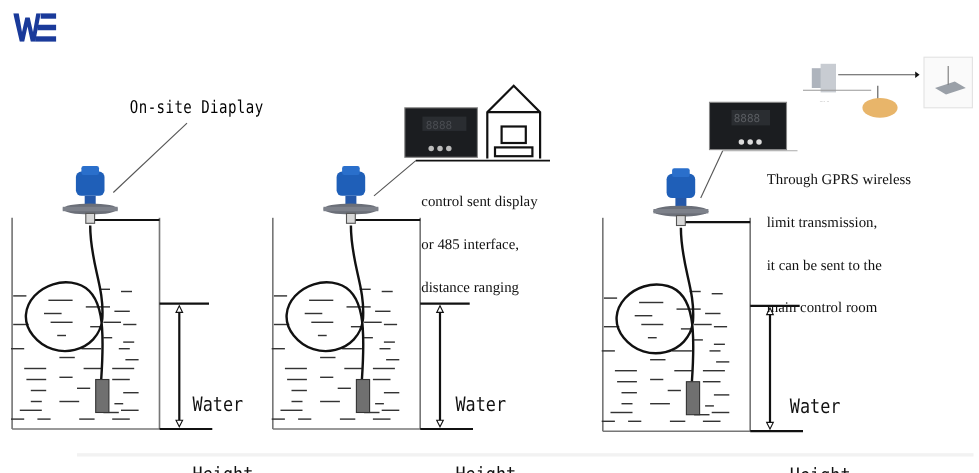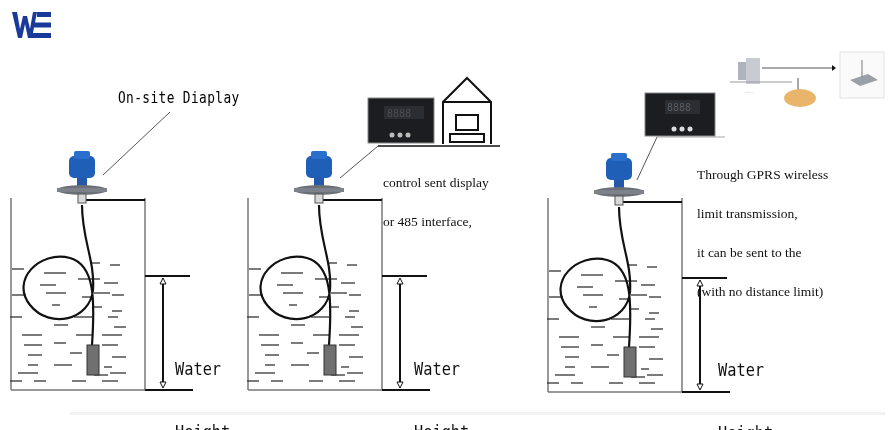--- a/index.html
+++ b/index.html
@@ -197,27 +197,28 @@
     <polygon points="697,286 700,280 703,286" fill="#fff" stroke="#111" stroke-width="1"></polygon>
     <polygon points="697,384 700,390 703,384" fill="#fff" stroke="#111" stroke-width="1"></polygon>
   </g>
 </svg>
 
 <div class="abs label-onsite">On-site Diaplay</div>
 
 <div class="abs desc" style="left:383px; top:150px;">
   <div>control sent display</div>
   <div>or 485 interface,</div>
-</div>
-
-<div class="abs desc" style="left:697px; top:142px;">
+  <div>distance ranging</div>
+</div>
+
+<div class="abs desc" style="left:697px; top:130px;">
   <div>Through GPRS wireless</div>
   <div>limit transmission,</div>
   <div>it can be sent to the</div>
-  <div>(with no distance limit)</div>
+  <div>main control room</div>
 </div>
 
 <div class="abs wh" style="left:175px; top:316px;">
   <div>Water</div>
   <div>Height</div>
 </div>
 <div class="abs wh" style="left:414px; top:316px;">
   <div>Water</div>
   <div>Height</div>
 </div>

